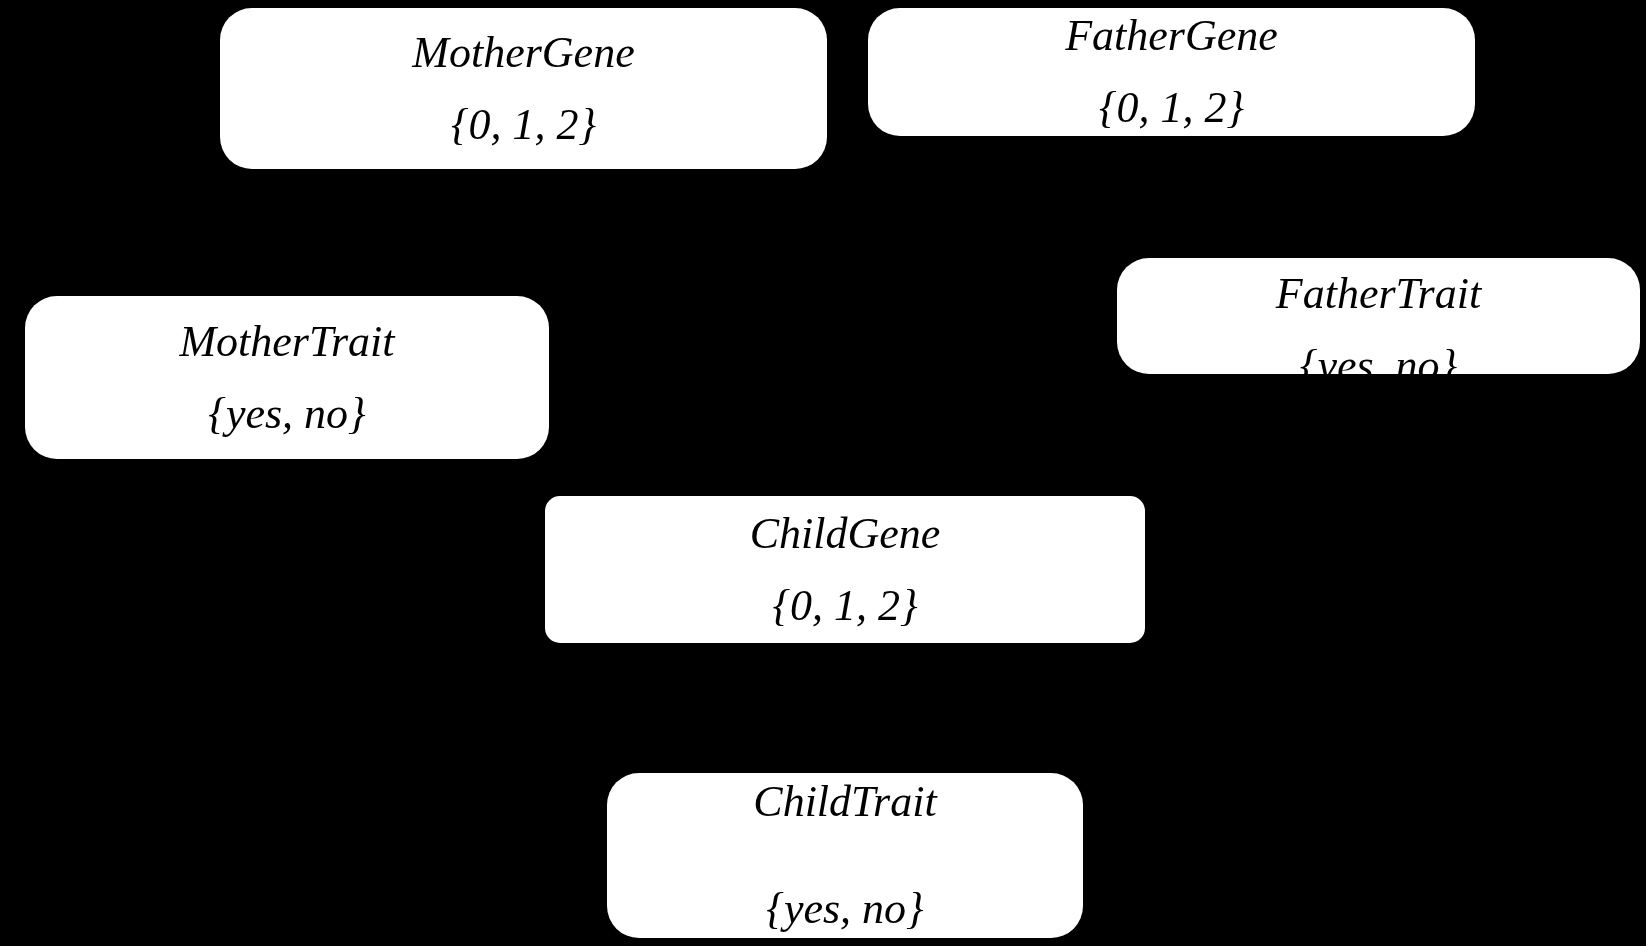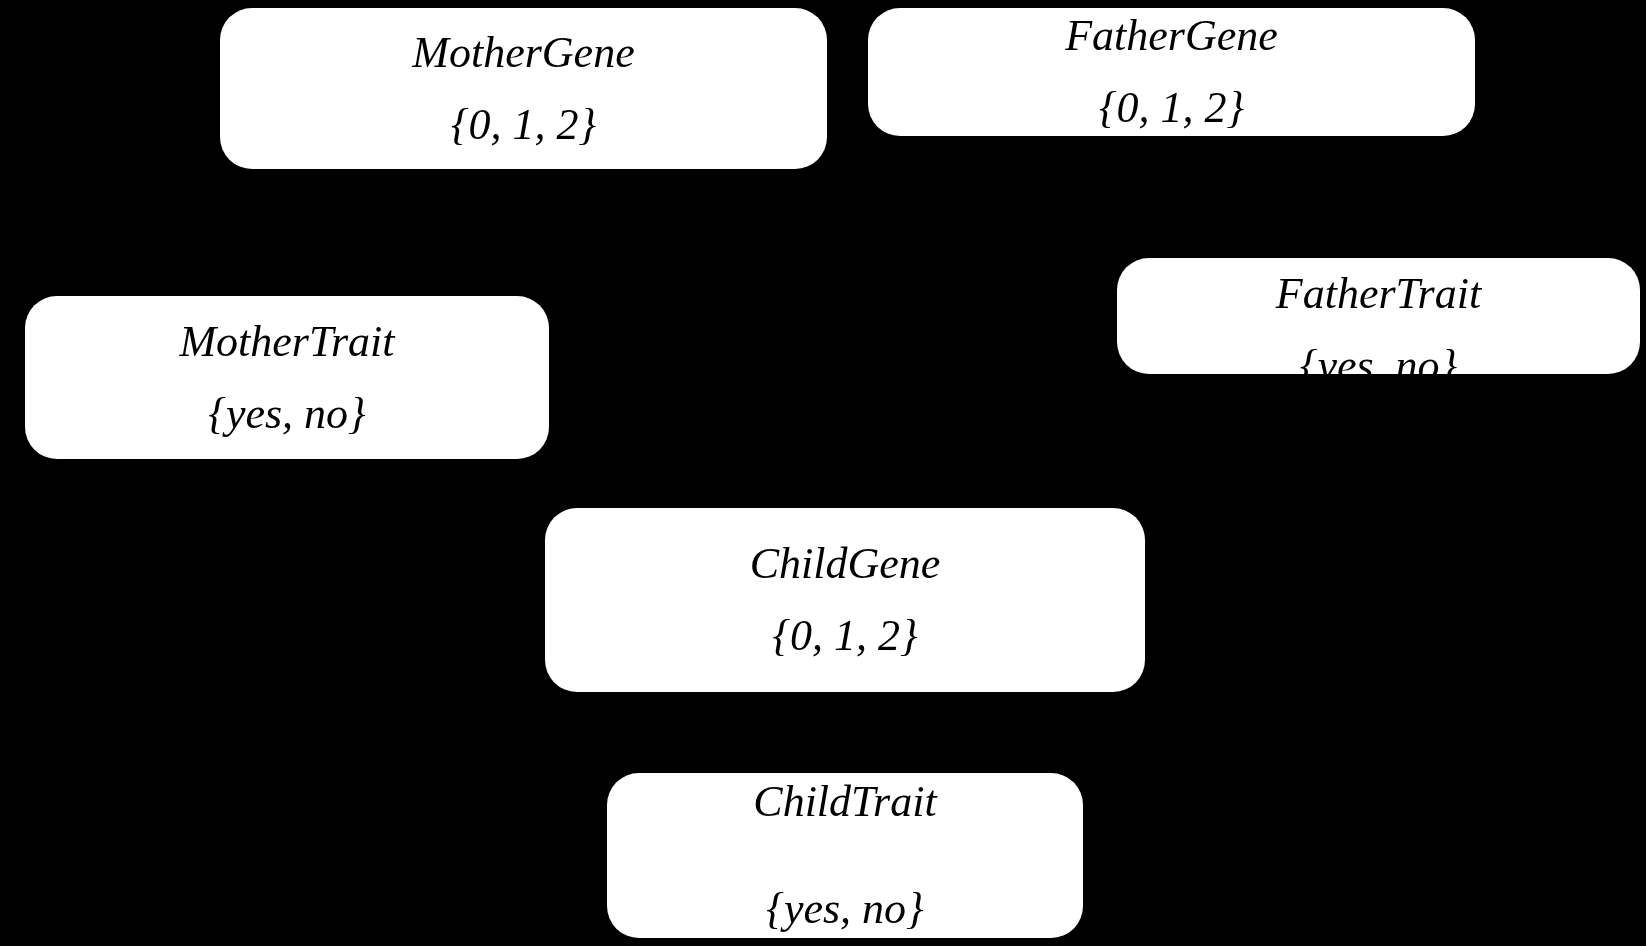--- a/index.html
+++ b/index.html
@@ -34,21 +34,21 @@
     font-size: 44px;
     line-height: 72px;
     white-space: nowrap;
   }
 
   
   .pos-mother-gene  { left: 220px;  top: 8px;   width: 607px; height: 161px; }
   .pos-father-gene  { left: 868px;  top: 8px;   width: 607px; height: 128px; }
   .pos-mother-trait { left: 25px;    top: 258px; width: 524px; height: 163px; margin-top: 38px; }
   .pos-father-trait { left: 1117px; top: 258px; width: 523px; height: 116px; justify-content: space-between; }
-  .pos-child-gene   { left: 545px;  top: 508px; width: 600px; height: 184px; }
+  .pos-child-gene   { left: 545px;  top: 496px; width: 600px; height: 147px; border-radius: 15px; }
   .pos-child-trait  { left: 607px;  top: 773px; width: 476px; height: 165px; gap: 35px; }
 </style>
 </head>
 <body>
 
 <div class="canvas">
 
   <div class="node pos-mother-gene">
     <div class="node-line">MotherGene</div>
     <div class="node-line">{0, 1, 2}</div>

